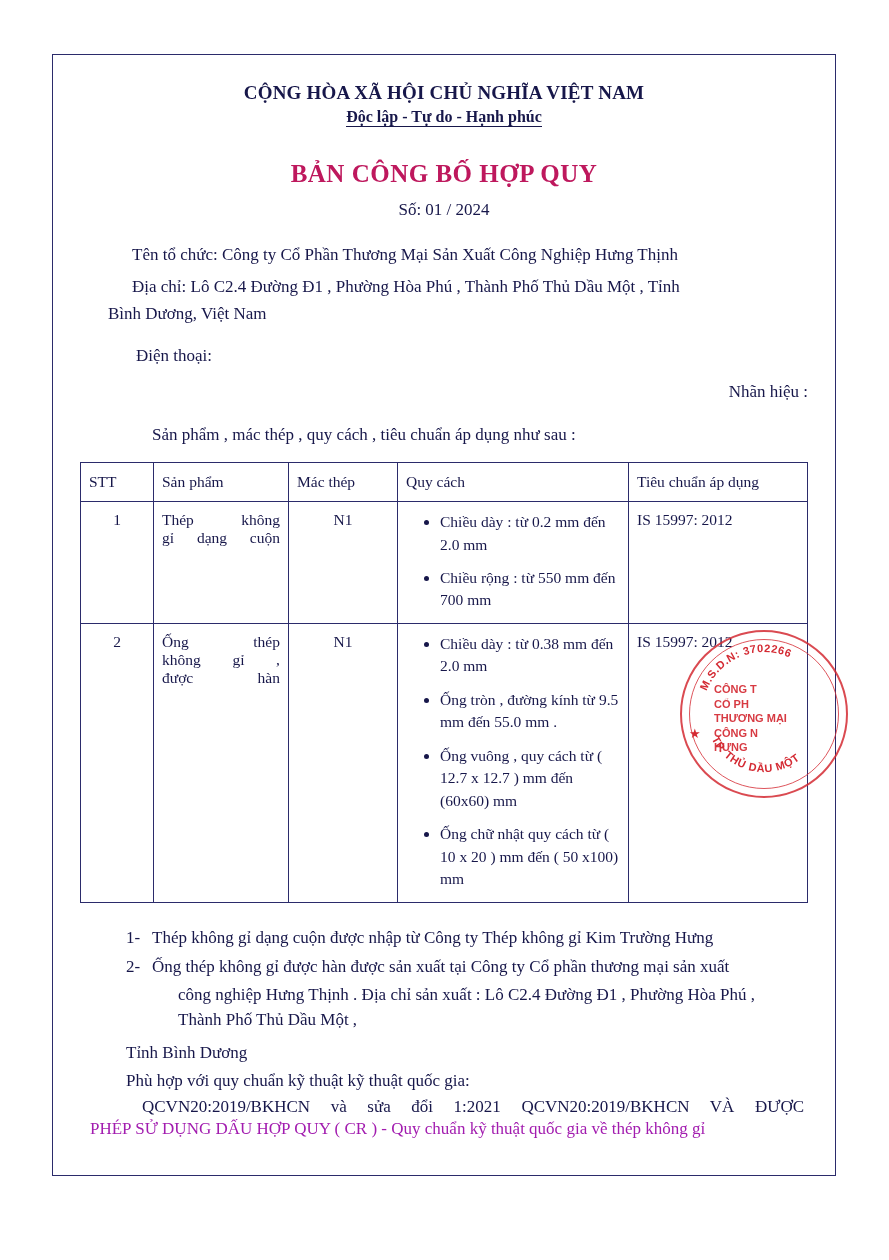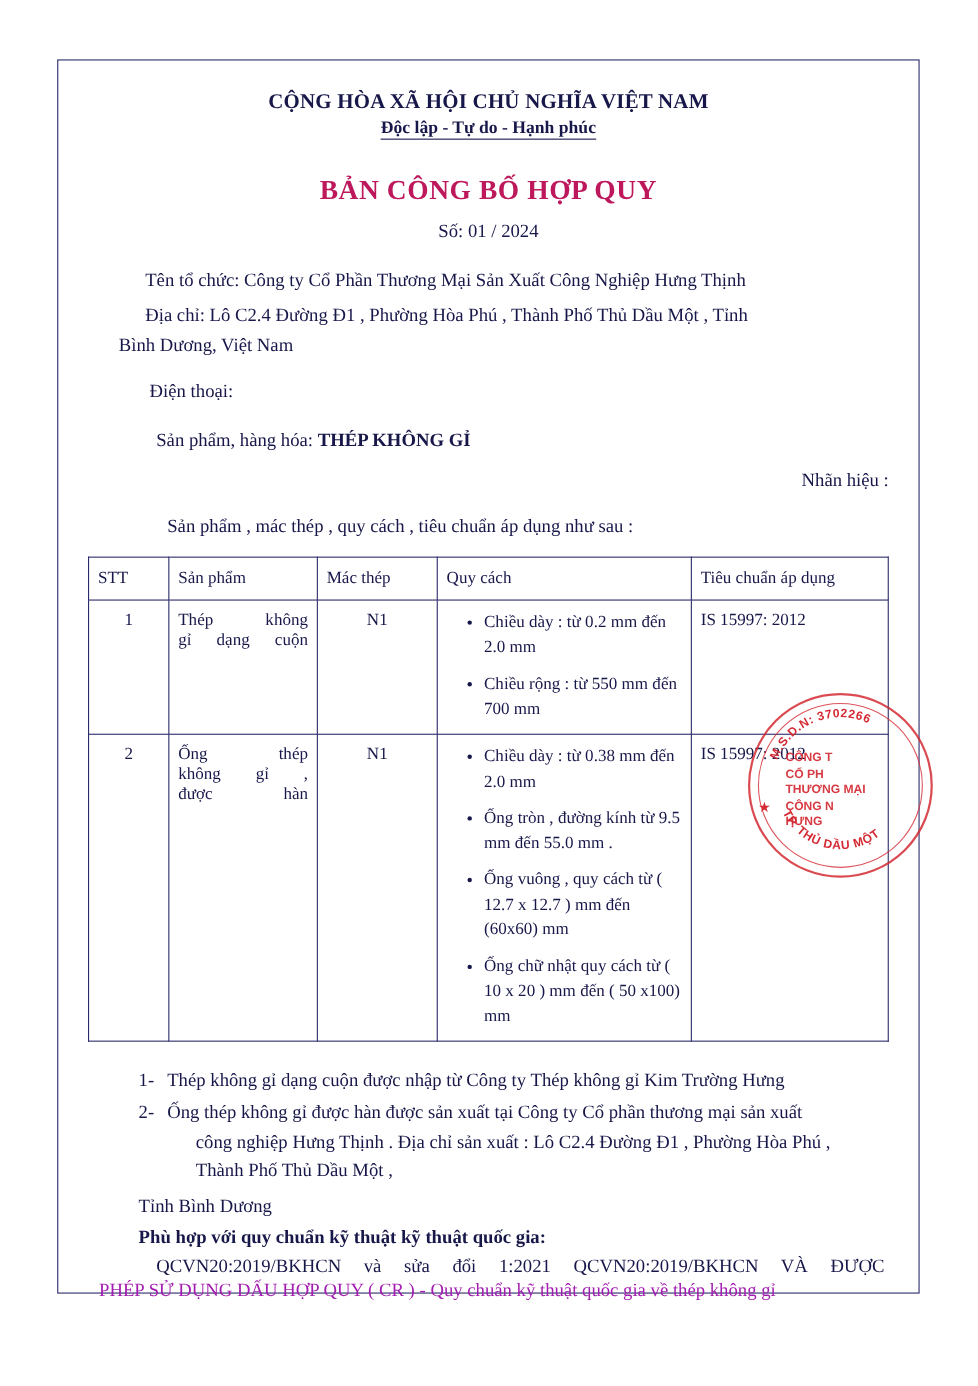--- a/index.html
+++ b/index.html
@@ -138,21 +138,21 @@
     position: absolute;
     left: 46px;
     top: 0;
   }
   .note .body { display: block; padding-left: 26px; }
   .note2 .body { padding-left: 26px; }
   .note-cont { padding-left: 72px; font-size: 17px; line-height: 1.5; color:#17174a;}
   .note-cont2 { padding-left: 72px; font-size: 17px; line-height: 1.5; color:#17174a;}
 
   .tail { margin-top: 10px; padding-left: 46px; font-size: 17px; color:#17174a; }
-  .conform { margin-top: 8px; padding-left: 46px; font-size: 17px; color:#17174a;font-weight:bold; }
+  .conform { margin-top: 8px; padding-left: 46px; font-size: 17px; color:#17174a; }
   .qcvn-1 {
     margin-top: 6px;
     padding-left: 62px;
     padding-right: 4px;
     font-size: 17px;
     color: #17174a;
     text-align: justify;
     text-align-last: justify;
   }
   .qcvn-2 {
@@ -217,23 +217,20 @@
   <div class="motto"><span>Độc lập - Tự do - Hạnh phúc</span></div>
 
   <div class="doc-title">BẢN CÔNG BỐ HỢP QUY</div>
   <div class="doc-number">Số: 01 / 2024</div>
 
   <p class="p org">Tên tổ chức: Công ty Cổ Phần Thương Mại Sản Xuất Công Nghiệp Hưng Thịnh</p>
   <p class="p addr">Địa chỉ: Lô C2.4 Đường Đ1 , Phường Hòa Phú , Thành Phố Thủ Dầu Một , Tỉnh</p>
   <p class="p" style="padding-left:28px;">Bình Dương, Việt Nam</p>
   <p class="p phone">Điện thoại:</p>
 
-  <p class="p prod">
-    <span>Sản phẩm, hàng hóa: </span><b>THÉP KHÔNG GỈ</b>
-  </p>
   <p class="p brand">Nhãn hiệu :</p>
   <p class="p intro">Sản phẩm , mác thép , quy cách , tiêu chuẩn áp dụng như sau :</p>
 
   <table class="spec">
     <thead>
       <tr>
         <th class="c-stt">STT</th>
         <th class="c-prod">Sản phẩm</th>
         <th class="c-grade">Mác thép</th>
         <th class="c-spec">Quy cách</th>

